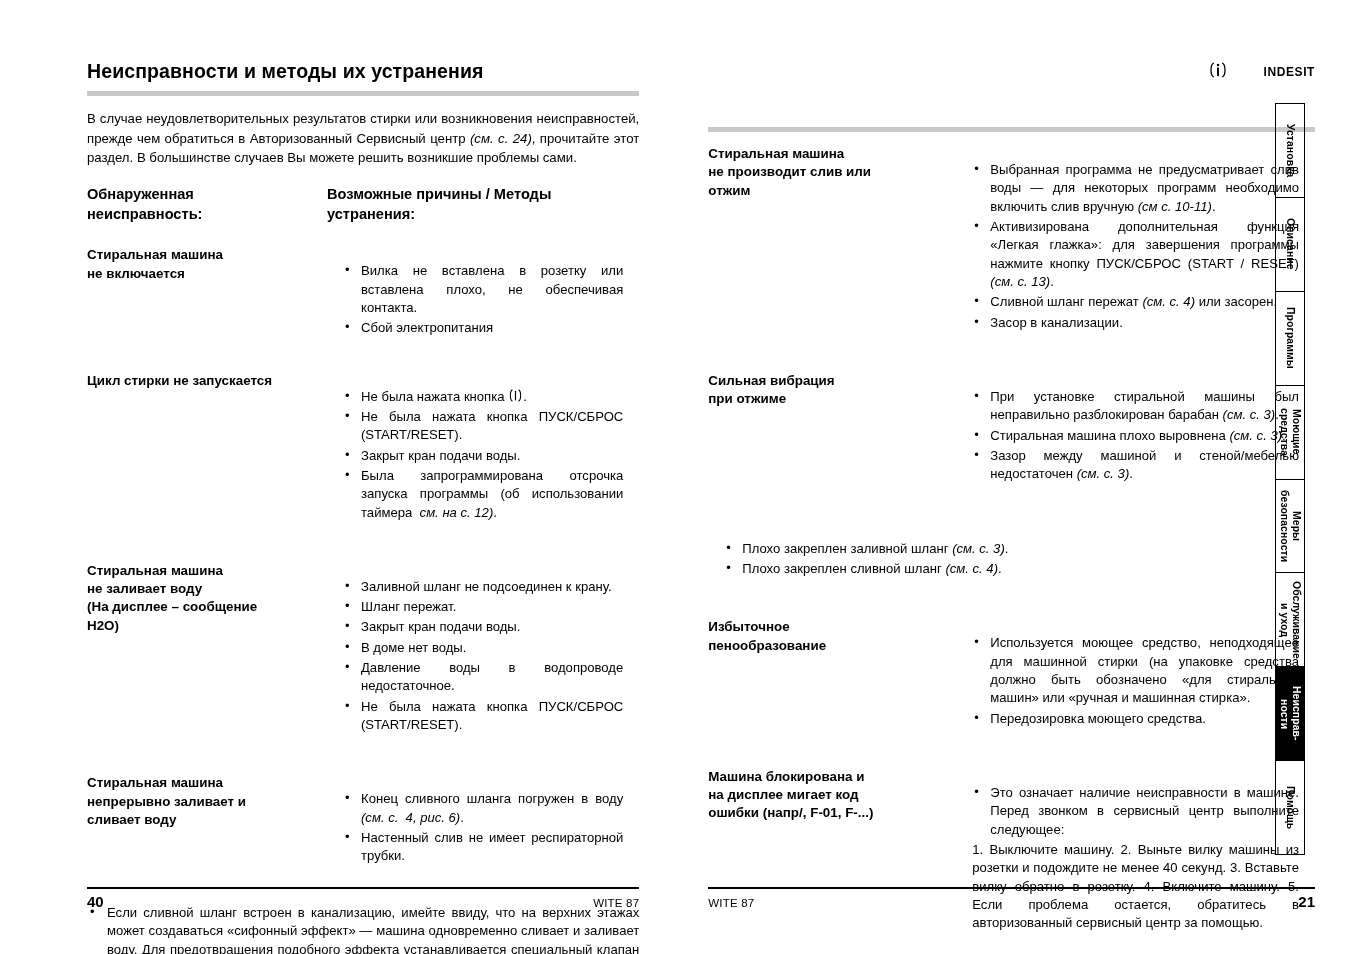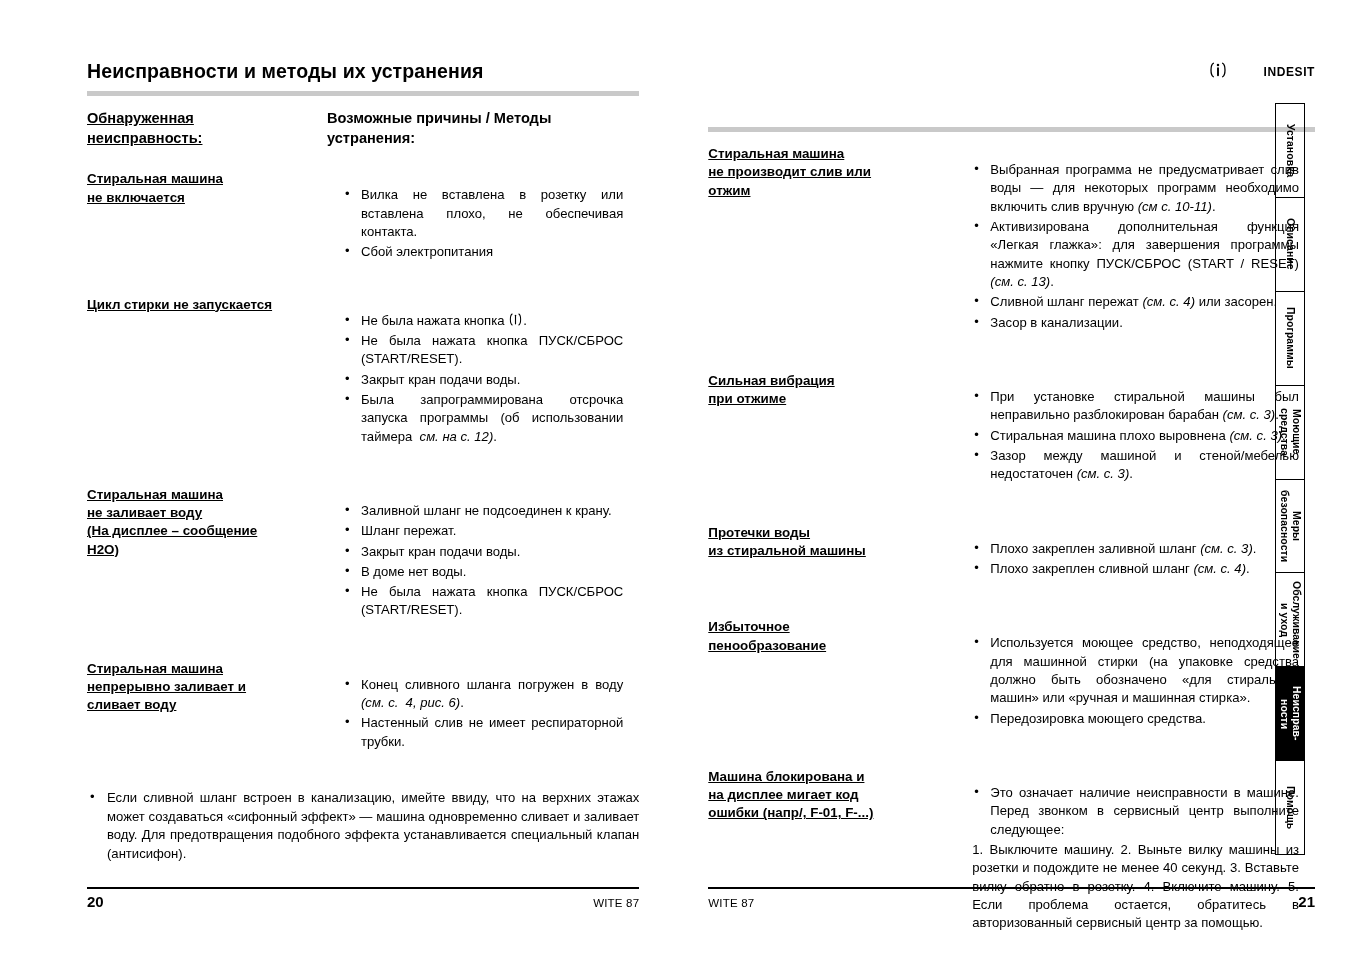--- a/index.html
+++ b/index.html
@@ -80,21 +80,21 @@
     margin: 0 0 18px 0;
   }
   .intro i { font-style: italic; }
 
   
   .tbl { width: 100%; }
   .trow {
     display: flex;
     align-items: flex-start;
   }
-  .col-problem  { width: 240px; flex: 0 0 240px; padding-right: 10px; box-sizing: border-box; text-decoration: underline; }
+  .col-problem  { width: 240px; flex: 0 0 240px; padding-right: 10px; box-sizing: border-box; }
   .col-solution { flex: 1 1 auto; }
 
   .page-right .col-problem  { width: 248px; flex: 0 0 248px; }
 
   .hdr-cell {
     font-size: 14.6px;
     font-weight: bold;
     line-height: 1.33;
   }
   .row-heads-spacer { height: 22px; }
@@ -221,20 +221,27 @@
 </head>
 <body>
 
 <div class="spread">
 
   <div class="page page-left">
 
     <h1 class="chapter-title">Неисправности и методы их устранения</h1>
     <div class="rule-gray"></div>
 
+    <p class="intro">
+      В случае неудовлетворительных результатов стирки или возникновения
+      неисправностей, прежде чем обратиться в Авторизованный Сервисный центр
+      <i>(см. с. 24)</i>,
+      прочитайте этот раздел. В большинстве случаев Вы можете решить возникшие
+      проблемы сами.
+    </p>
 
     <div class="tbl">
 
       <div class="trow">
         <div class="col-problem hdr-cell">
           Обнаруженная<br>неисправность:
         </div>
         <div class="col-solution hdr-cell">
           Возможные причины / Методы<br>устранения:
         </div>
@@ -279,20 +286,21 @@
       <div class="trow">
         <div class="col-problem">
           <p class="problem">Стиральная машина<br>не заливает воду<br>(На дисплее – сообщение<br>H2O)</p>
         </div>
         <div class="col-solution">
           <ul class="causes">
             <li>Заливной шланг не подсоединен к крану.</li>
             <li>Шланг пережат.</li>
             <li>Закрыт кран подачи воды.</li>
             <li>В доме нет воды.</li>
+            <li>Давление воды в водопроводе недостаточное.</li>
             <li>Не была нажата кнопка ПУСК/СБРОС (START/RESET).</li>
           </ul>
         </div>
       </div>
       <div class="gap-lg"></div>
 
       <div class="trow">
         <div class="col-problem">
           <p class="problem">Стиральная машина<br>непрерывно заливает и<br>сливает воду</p>
         </div>
@@ -304,21 +312,21 @@
         </div>
       </div>
 
     </div>
 
     <p class="note">Если сливной шланг встроен в канализацию, имейте ввиду, что на верхних этажах может создаваться «сифонный эффект» — машина одновременно сливает и заливает воду. Для предотвращения подобного эффекта устанавливается специальный клапан (антисифон).</p>
 
     <div class="footer">
       <div class="footer-rule"></div>
       <div class="footer-line">
-        <span class="pageno">20</span>
+        <span class="pageno">40</span>
         <span class="model">WITE 87</span>
       </div>
     </div>
   </div>
 
   <div class="page page-right">
 
     <div class="logo-row">
       <div class="logo">
         <span class="logo-mark">
@@ -360,23 +368,20 @@
           <ul class="causes">
             <li>При установке стиральной машины был неправильно разблокирован барабан <i>(см. с. 3)</i>.</li>
             <li>Стиральная машина плохо выровнена <i>(см. с. 3)</i>.</li>
             <li>Зазор между машиной и стеной/мебелью недостаточен <i>(см. с. 3)</i>.</li>
           </ul>
         </div>
       </div>
       <div class="gap-lg"></div>
 
       <div class="trow">
-        <div class="col-problem">
-          <p class="problem">Протечки воды<br>из стиральной машины</p>
-        </div>
         <div class="col-solution">
           <ul class="causes">
             <li>Плохо закреплен заливной шланг <i>(см. с. 3)</i>.</li>
             <li>Плохо закреплен сливной шланг <i>(см. с. 4)</i>.</li>
           </ul>
         </div>
       </div>
       <div class="gap-lg"></div>
 
       <div class="trow">

